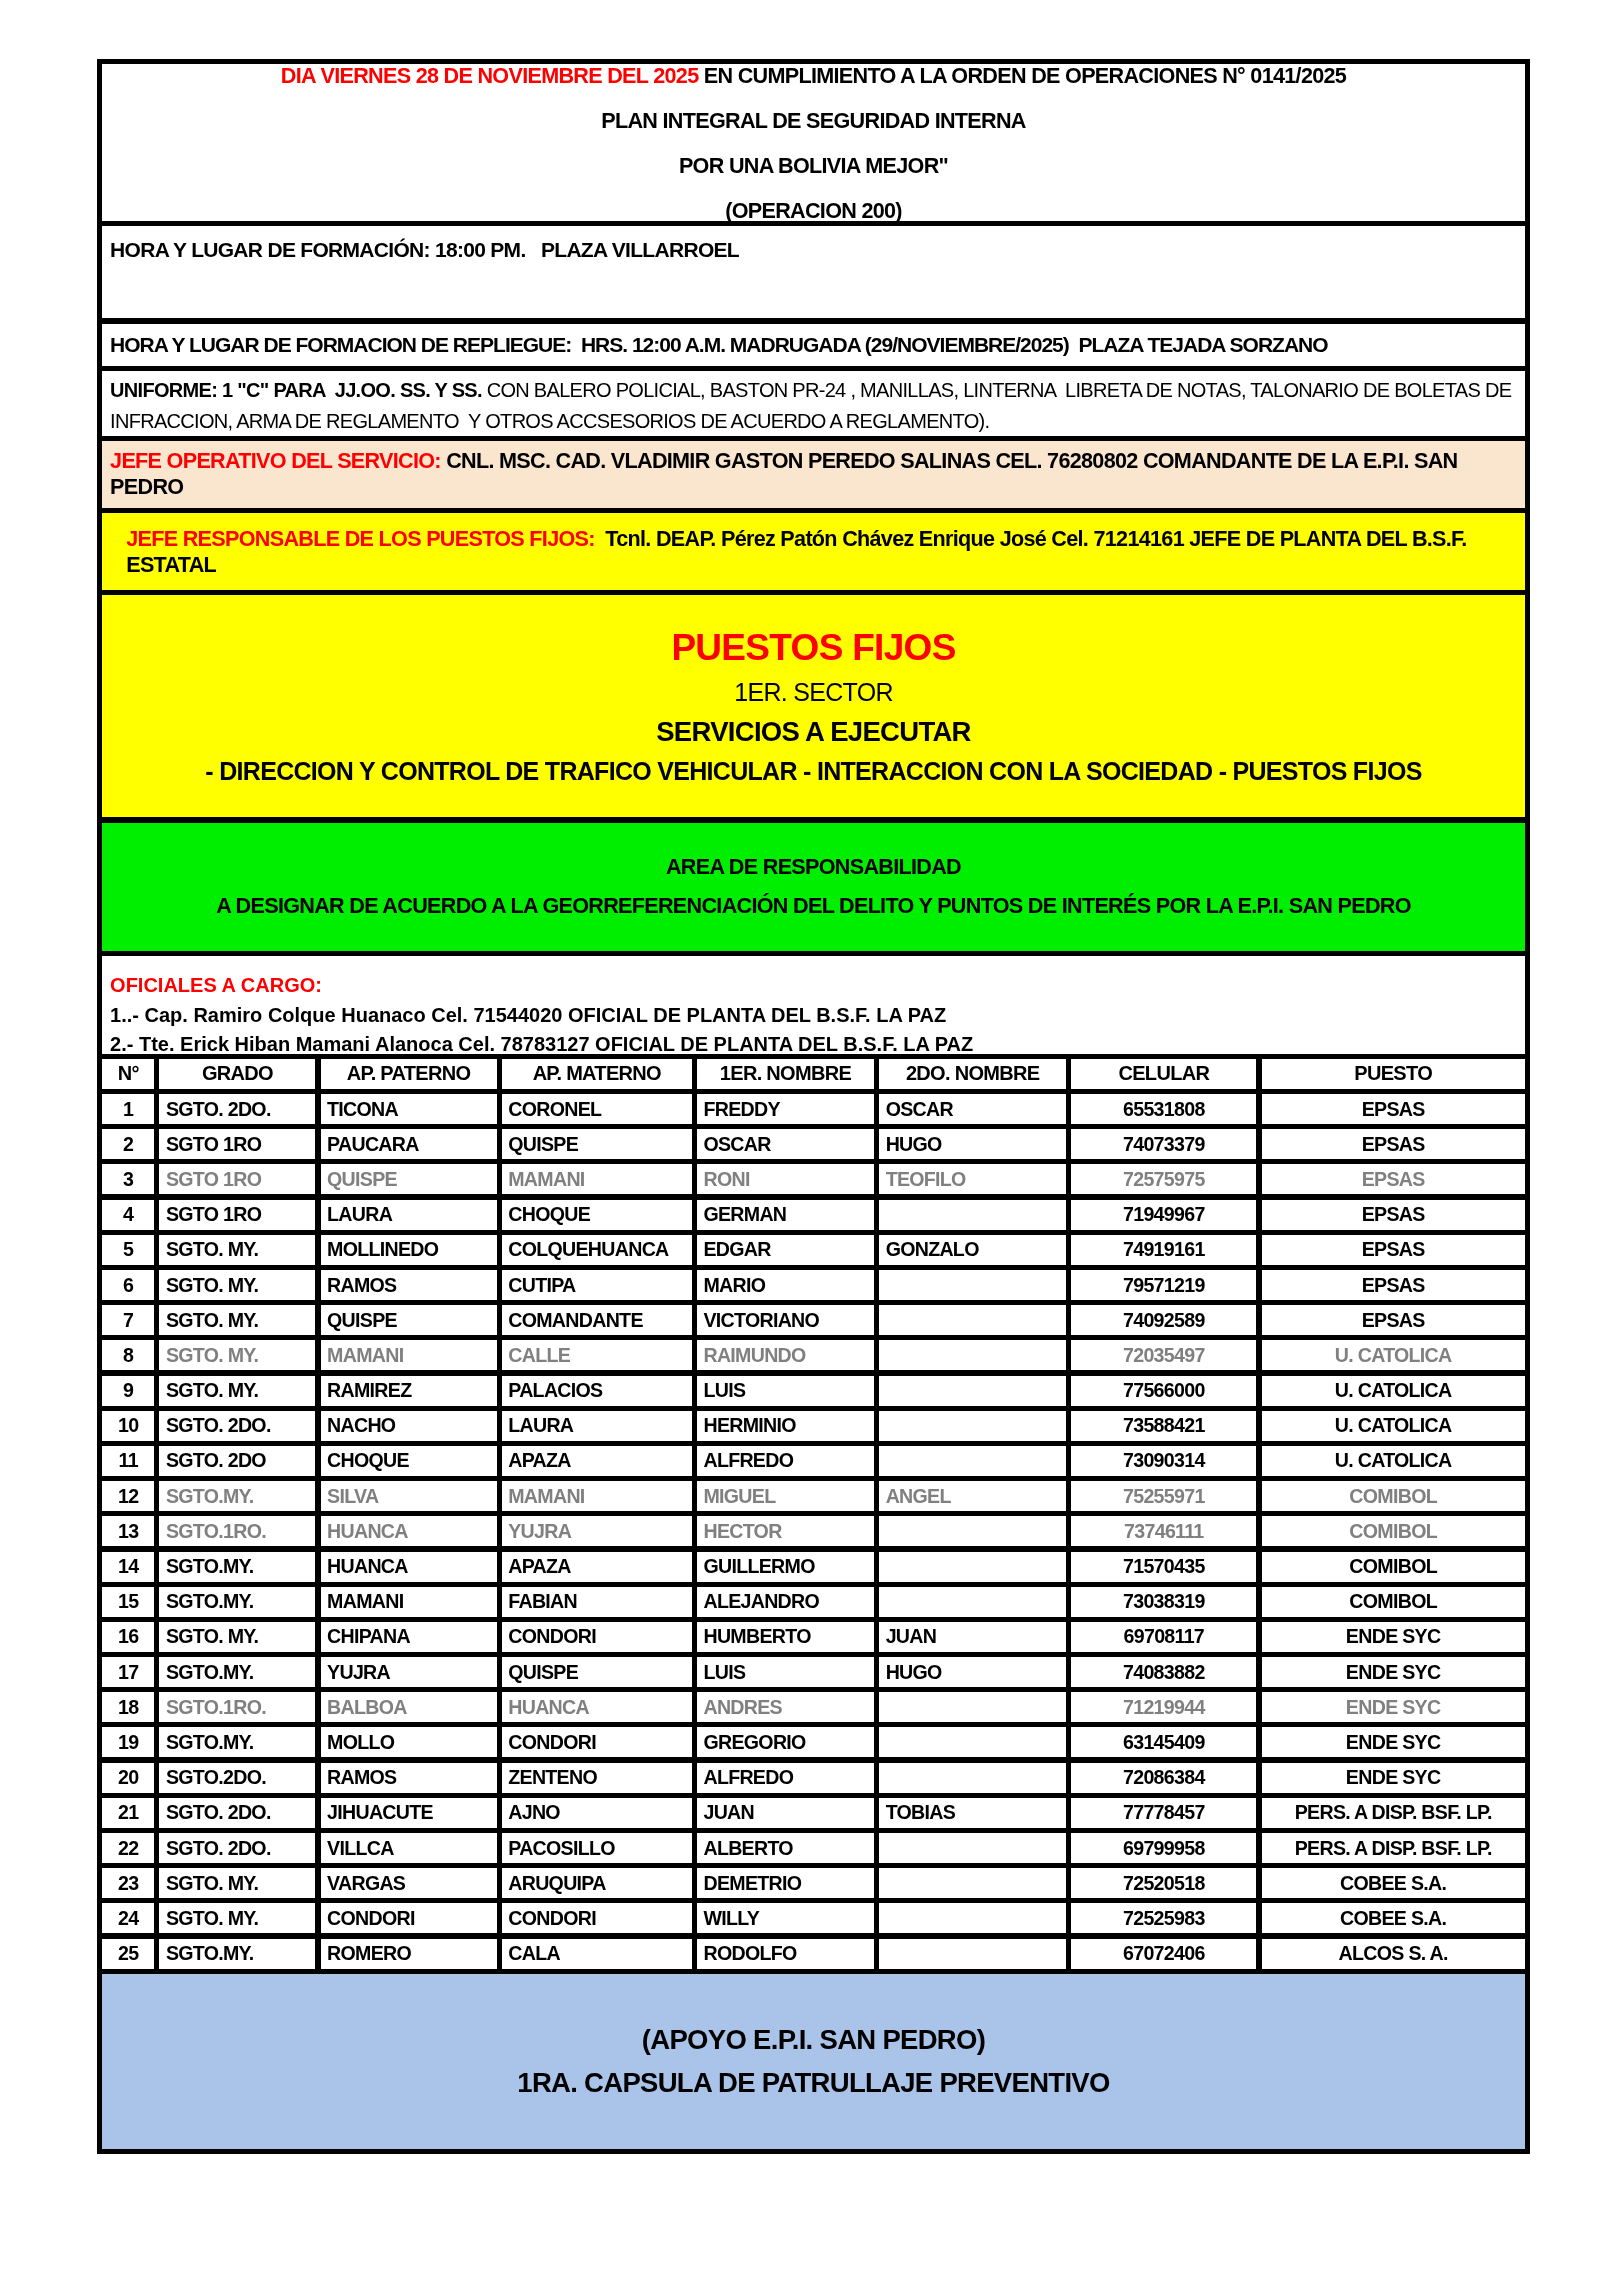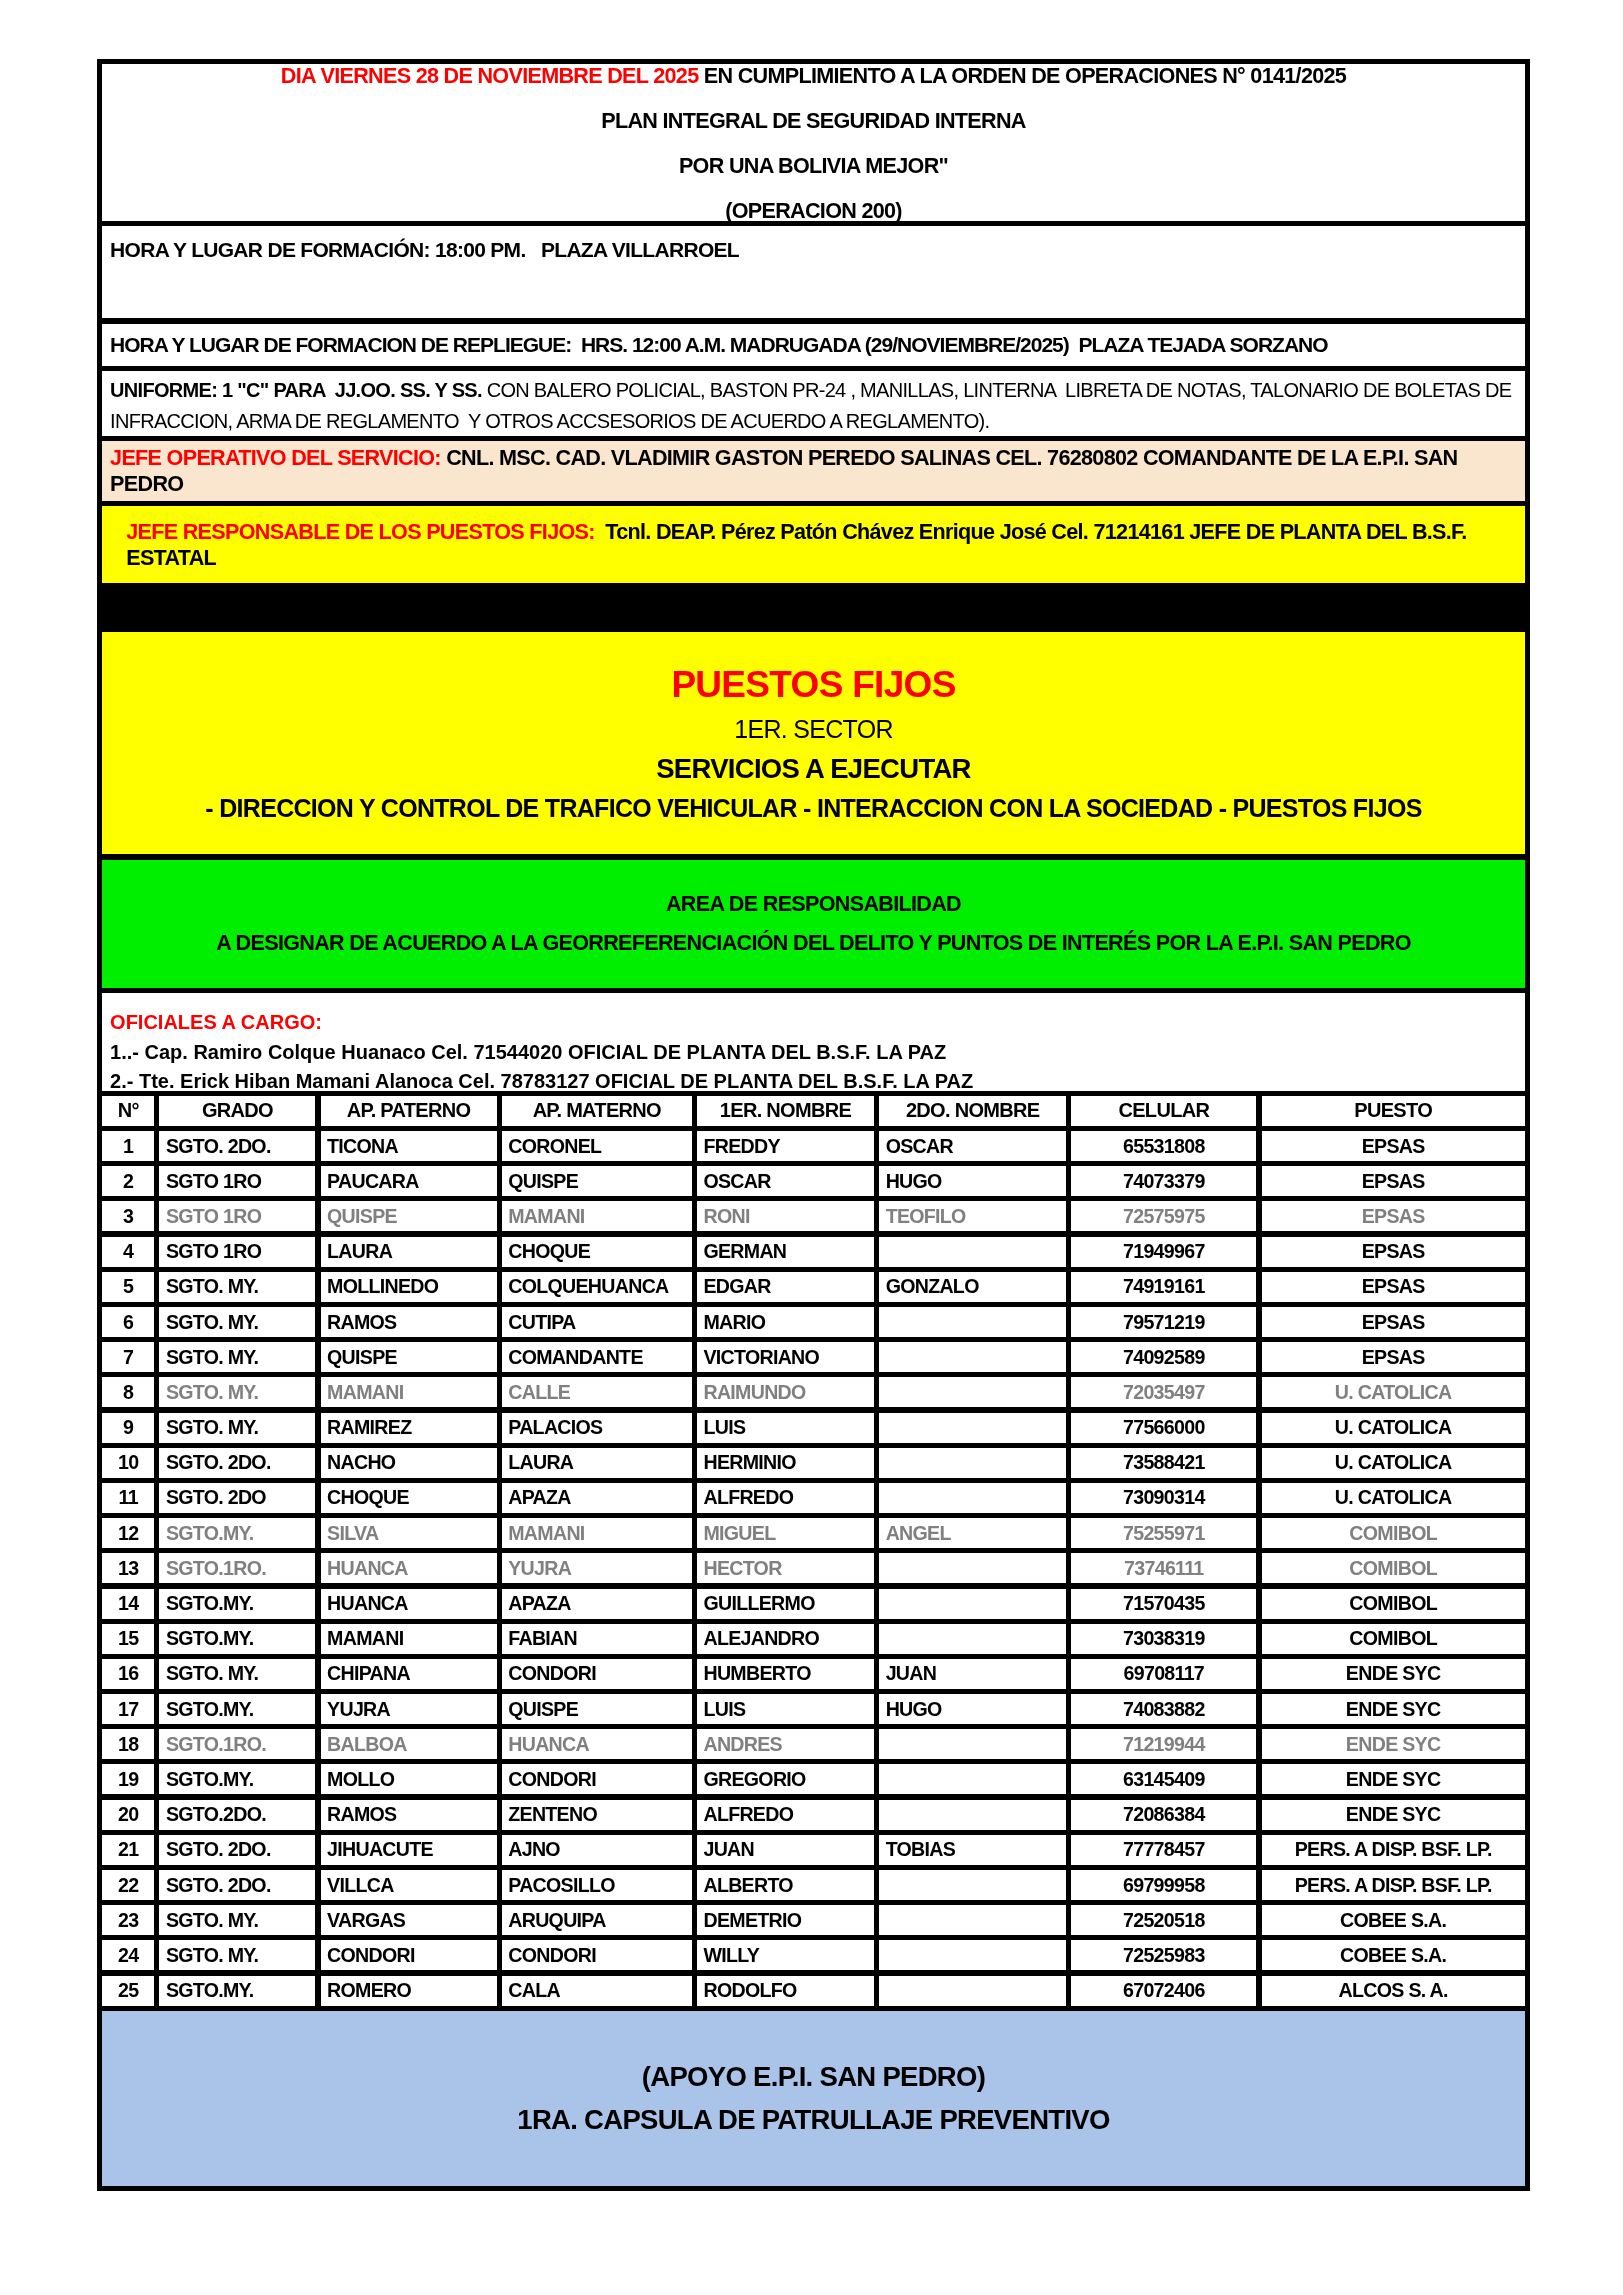--- a/index.html
+++ b/index.html
@@ -25,25 +25,25 @@
   .sec-header { height:157px; display:flex; flex-direction:column; justify-content:center; align-items:center; text-align:center;gap:8px; }
   .sec-header .hline { font-size:21.6px; font-weight:bold; line-height:37px; letter-spacing:-0.7px; }
   .red { color:#FF0000; }
 
   
   .sec-formacion { height:92px; padding:11.8px 7.9px 0 7.9px; font-size:21px; font-weight:bold; }
   .sec-repliegue { height:42px; display:flex; align-items:center; padding:0 7.9px; font-size:21px; font-weight:bold; letter-spacing:-1px; }
   .sec-uniforme { height:65px; padding:3.9px 7.9px 0 7.9px; font-size:20px; line-height:31px; }
   .sec-uniforme b { font-weight:bold; }
 
-  .sec-jefeop { height:60px; background:#FAE5CF; display:flex; align-items:center; padding:0 7.9px; font-size:21.6px; font-weight:bold; }
+  .sec-jefeop { height:67px; background:#FAE5CF; display:flex; align-items:center; padding:0 7.9px; font-size:21.6px; font-weight:bold; }
   .sec-jeferesp { height:77px; background:#FFFF00; display:flex; align-items:center; padding:0 24px; font-size:21.6px; font-weight:bold; }
 
   
-  .sec-puestos { height:222px; background:#FFFF00; display:flex; flex-direction:column; justify-content:center; align-items:center; text-align:center; gap:9.2px;margin-top:44px; }
+  .sec-puestos { height:222px; background:#FFFF00; display:flex; flex-direction:column; justify-content:center; align-items:center; text-align:center; gap:9.2px; }
   .pf-title { font-size:37px; font-weight:bold; color:#FF0000; letter-spacing:-0.7px; }
   .pf-sector { font-size:25px; font-weight:normal; letter-spacing:-0.7px; }
   .pf-serv { font-size:27.5px; font-weight:bold; letter-spacing:-0.7px; }
   .pf-det { font-size:25px; font-weight:bold; letter-spacing:-0.7px; }
 
   
   .sec-area { height:128px; background:#00EE00; display:flex; flex-direction:column; justify-content:center; align-items:center; text-align:center; gap:13px; }
   .sec-area .aline { font-size:21.6px; font-weight:bold; letter-spacing:-0.7px; }
 
   

